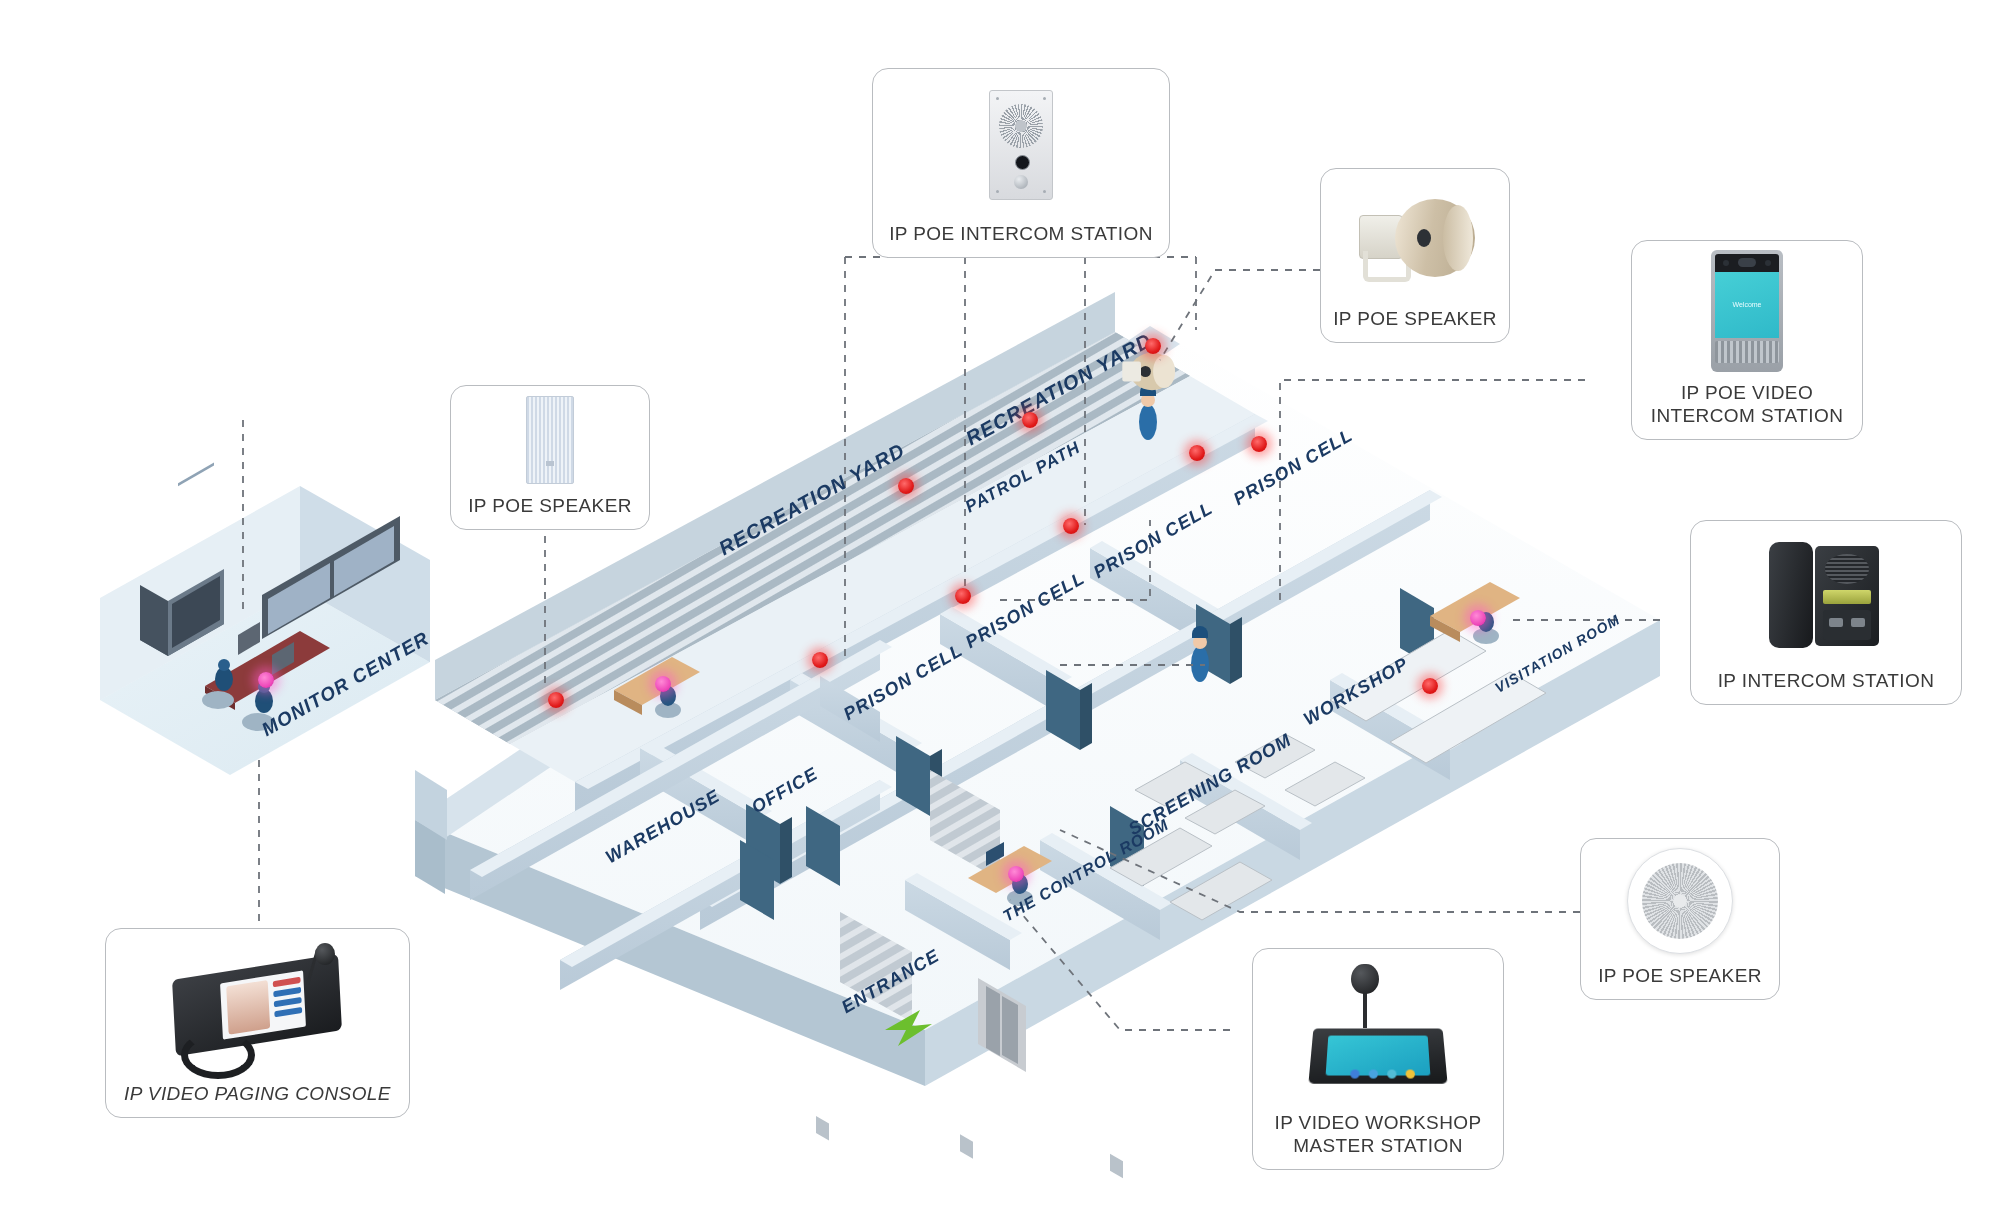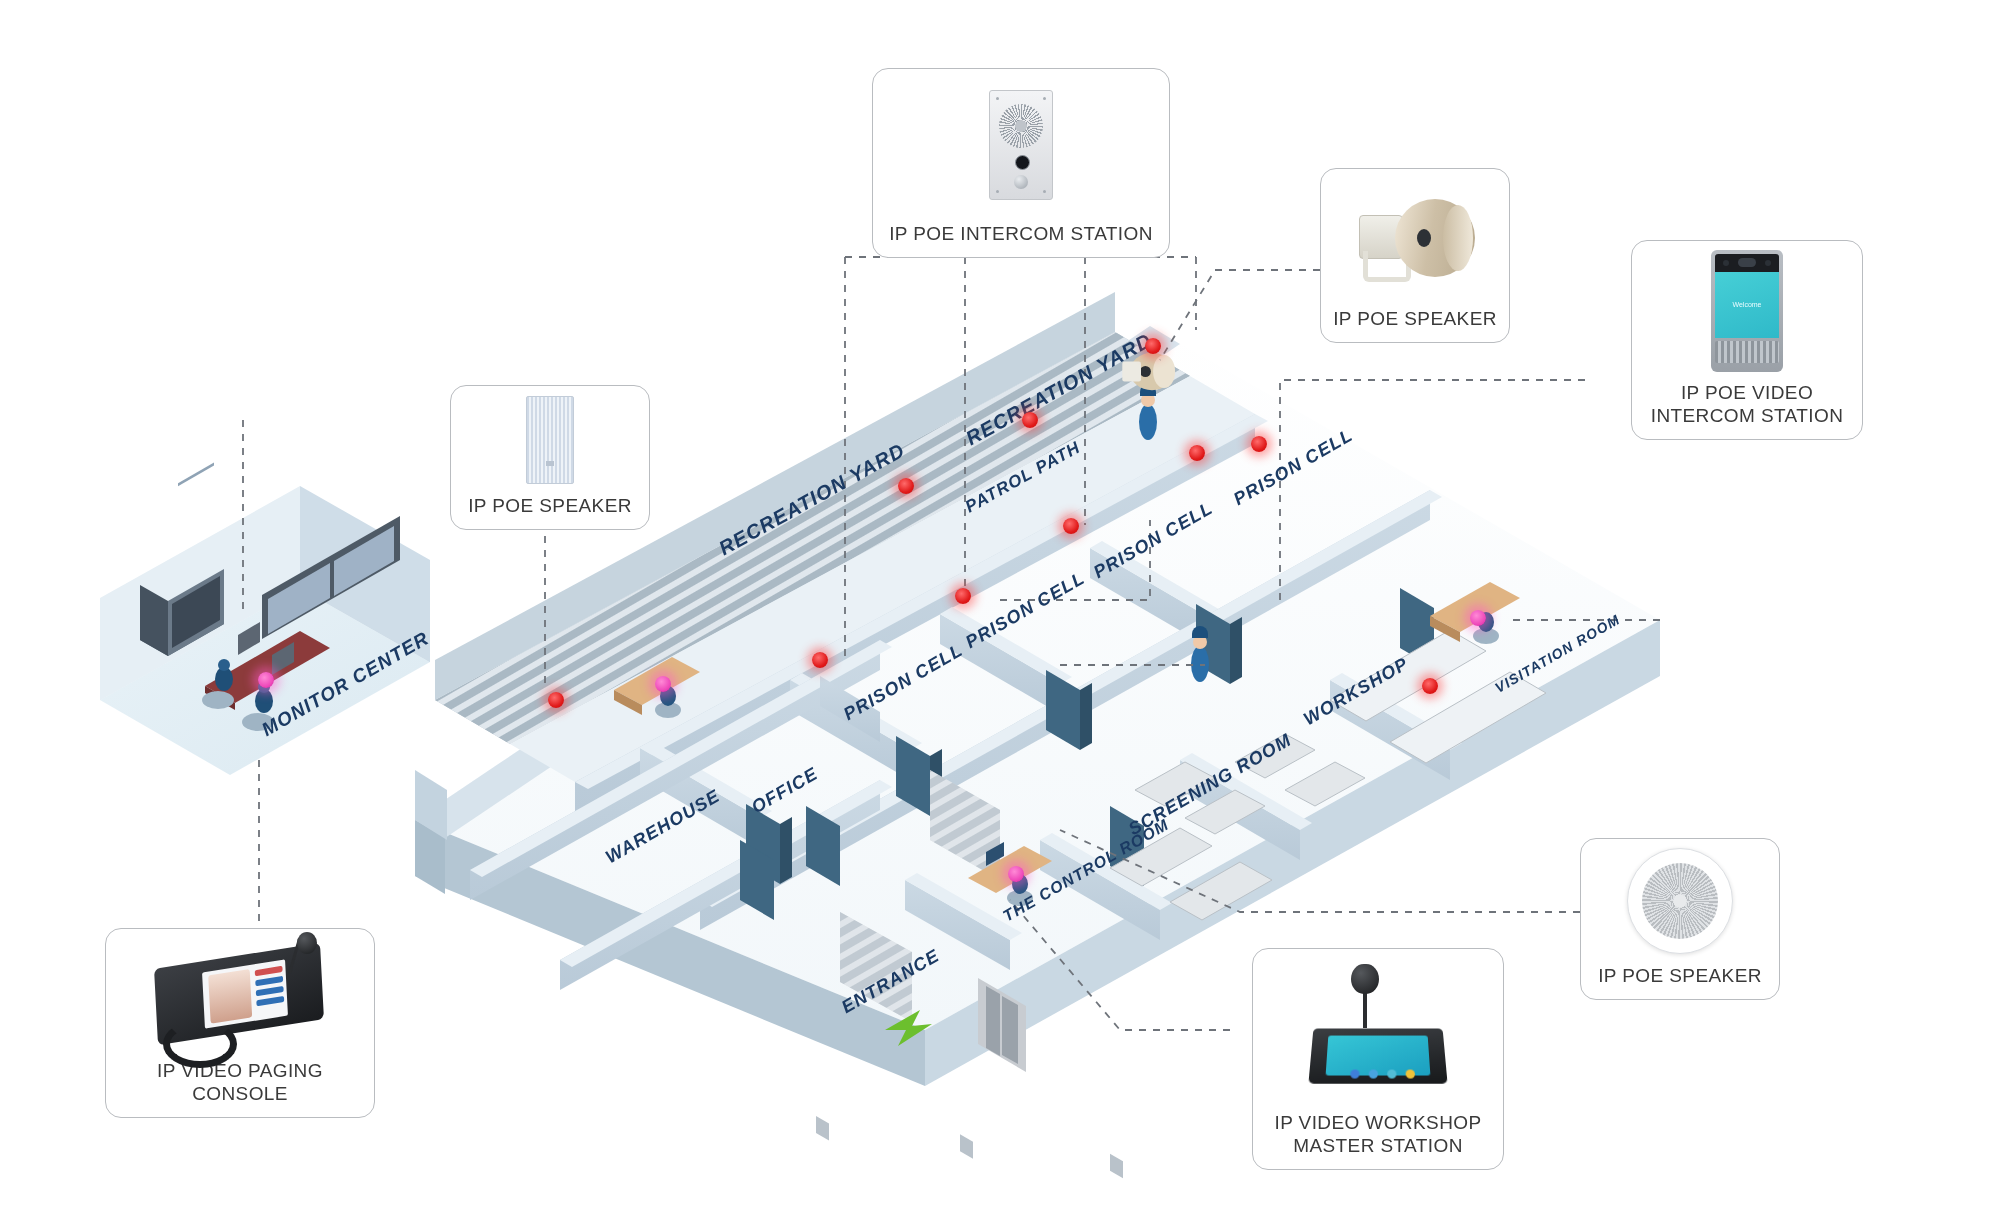--- a/index.html
+++ b/index.html
@@ -498,20 +498,36 @@
         <div class="scr">
             <span>Welcome</span>
           </div>
         <div class="kp"></div>
       </div>
     </div>
     <div class="cap">IP POE VIDEO
 INTERCOM STATION</div>
   </div>
 
+  <div class="card" style="left:1690px;top:520px;width:272px;height:185px;">
+    <div class="thumb">
+      <div class="ipint">
+        <div class="hs"></div>
+        <div class="bx">
+          <div class="gr"></div>
+            <div class="lcd"></div>
+          <div class="kb">
+              <span class="k" style="left:6px;"></span>
+              <span class="k" style="right:6px;"></span>
+            </div>
+        </div>
+      </div>
+    </div>
+    <div class="cap">IP INTERCOM STATION</div>
+  </div>
 
   <div class="card" style="left:1580px;top:838px;width:200px;height:162px;">
     <div class="thumb">
       <div class="ceilspk">
           <div class="mesh"></div>
         </div>
     </div>
     <div class="cap">IP POE SPEAKER</div>
   </div>
 
@@ -526,21 +542,21 @@
           <div class="ic" style="left:58px;background:#48a3e0;"></div>
           <div class="ic" style="left:76px;background:#52bdd6;"></div>
           <div class="ic" style="left:94px;background:#f0c23a;"></div>
         </div>
       </div>
     </div>
     <div class="cap">IP VIDEO WORKSHOP
 MASTER STATION</div>
   </div>
 
-  <div class="card" style="left:105px;top:928px;width:270px;height:190px;">
+  <div class="card" style="left:105px;top:928px;width:305px;height:190px;font-style:italic;">
     <div class="thumb">
       <div class="pager">
         <div class="body"></div>
         <div class="scr">
           <div class="ph"></div>
           <div class="row" style="top:6px;background:#d05050;"></div>
           <div class="row" style="top:16px;"></div>
           <div class="row" style="top:26px;"></div>
           <div class="row" style="top:36px;"></div>
         </div>

